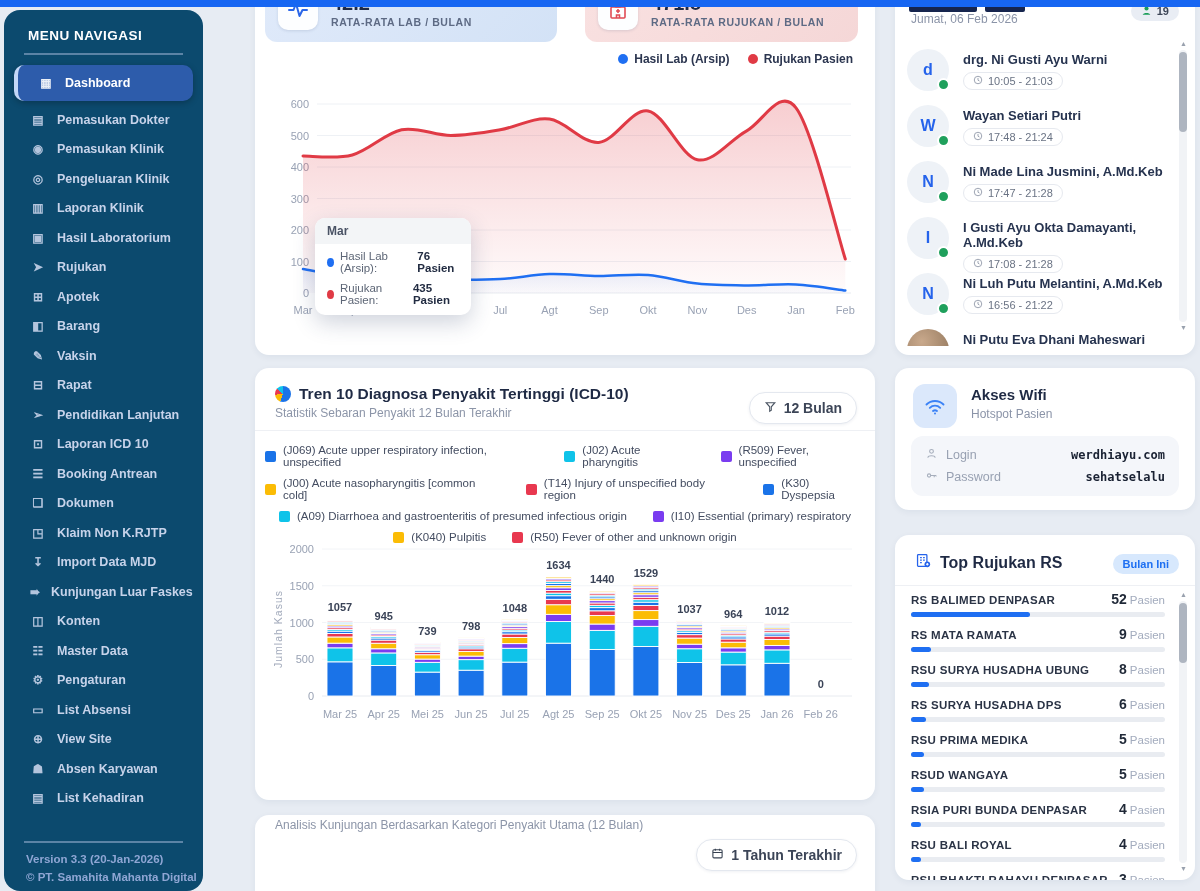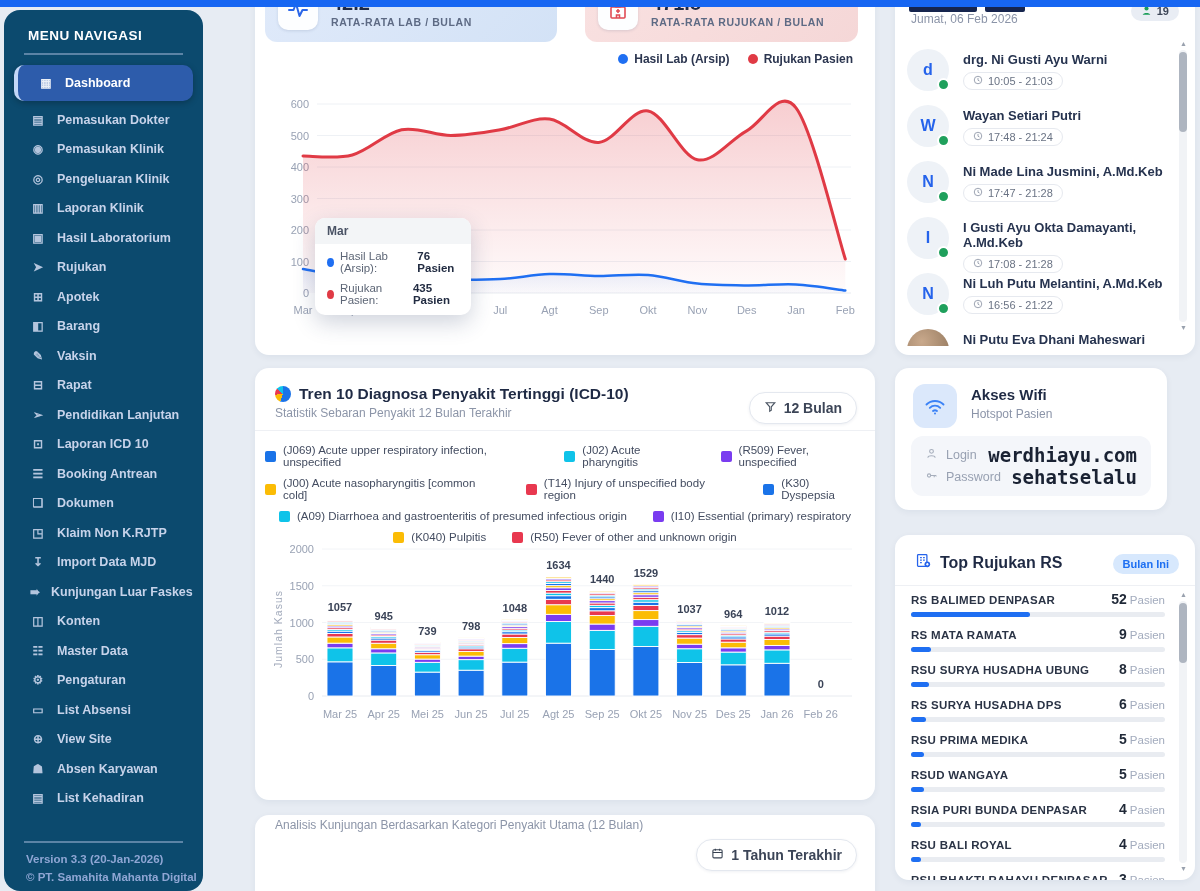--- a/index.html
+++ b/index.html
@@ -89,30 +89,30 @@
          padding:2px 9px;font-size:11px;color:#6a7384;background:#fff;}
 
   
   .vscroll{position:absolute;width:11px;}
   .vscroll .arr{position:absolute;left:0;width:11px;text-align:center;font-size:7px;color:#99a1ae;line-height:8px;}
   .vscroll .arr.up{top:0;} .vscroll .arr.dn{bottom:0;}
   .vscroll .track{position:absolute;top:10px;bottom:10px;left:1px;width:8px;background:#f1f3f6;border-radius:4px;}
   .vscroll .thumb{position:absolute;left:0;width:8px;background:#aeb5c0;border-radius:4px;}
 
   
-  .card-wifi{left:895px;top:368px;width:272px;height:142px;}
+  .card-wifi{left:895px;top:368px;width:300px;height:142px;}
   .wifi-ibox{position:absolute;left:18px;top:16px;width:44px;height:44px;background:#dbe8fb;border-radius:12px;
              display:flex;align-items:center;justify-content:center;}
   .wifi-title{position:absolute;left:76px;top:18px;font-size:15px;font-weight:bold;color:#1f2a44;}
   .wifi-sub{position:absolute;left:76px;top:39px;font-size:12px;color:#8b94a8;}
   .wifi-box{position:absolute;left:16px;right:16px;top:68px;height:60px;background:#f4f6fa;border-radius:12px;
             box-sizing:border-box;padding:9px 14px;display:flex;flex-direction:column;justify-content:space-between;}
   .wrow{display:flex;align-items:center;justify-content:space-between;height:20px;}
   .wrow .l{display:flex;align-items:center;gap:8px;font-size:12.5px;color:#98a1b2;}
-  .wrow .v{font-family:"DejaVu Sans Mono",monospace;font-weight:bold;font-size:19px;color:#1a2233;}
+  .wrow .v{font-family:"DejaVu Sans Mono",monospace;font-weight:bold;font-size:12px;color:#1a2233;}
 
   
   .card-ref{left:895px;top:535px;width:300px;height:345px;overflow:hidden;}
   .ref-badge{position:absolute;right:16px;top:19px;background:#d7e8fd;color:#1d6ff2;font-size:11px;font-weight:bold;
              border-radius:10px;padding:4px 10px;}
   .ref-title{font-size:16px;font-weight:bold;color:#1f2a44;}
   .ref-divider{position:absolute;left:0;right:0;top:50px;border-top:1px solid #eef0f4;}
   .ref-list{position:absolute;left:16px;right:30px;top:56px;height:289px;overflow:hidden;}
   .ref{height:35px;}
   .ref .r1{display:flex;justify-content:space-between;align-items:baseline;}

